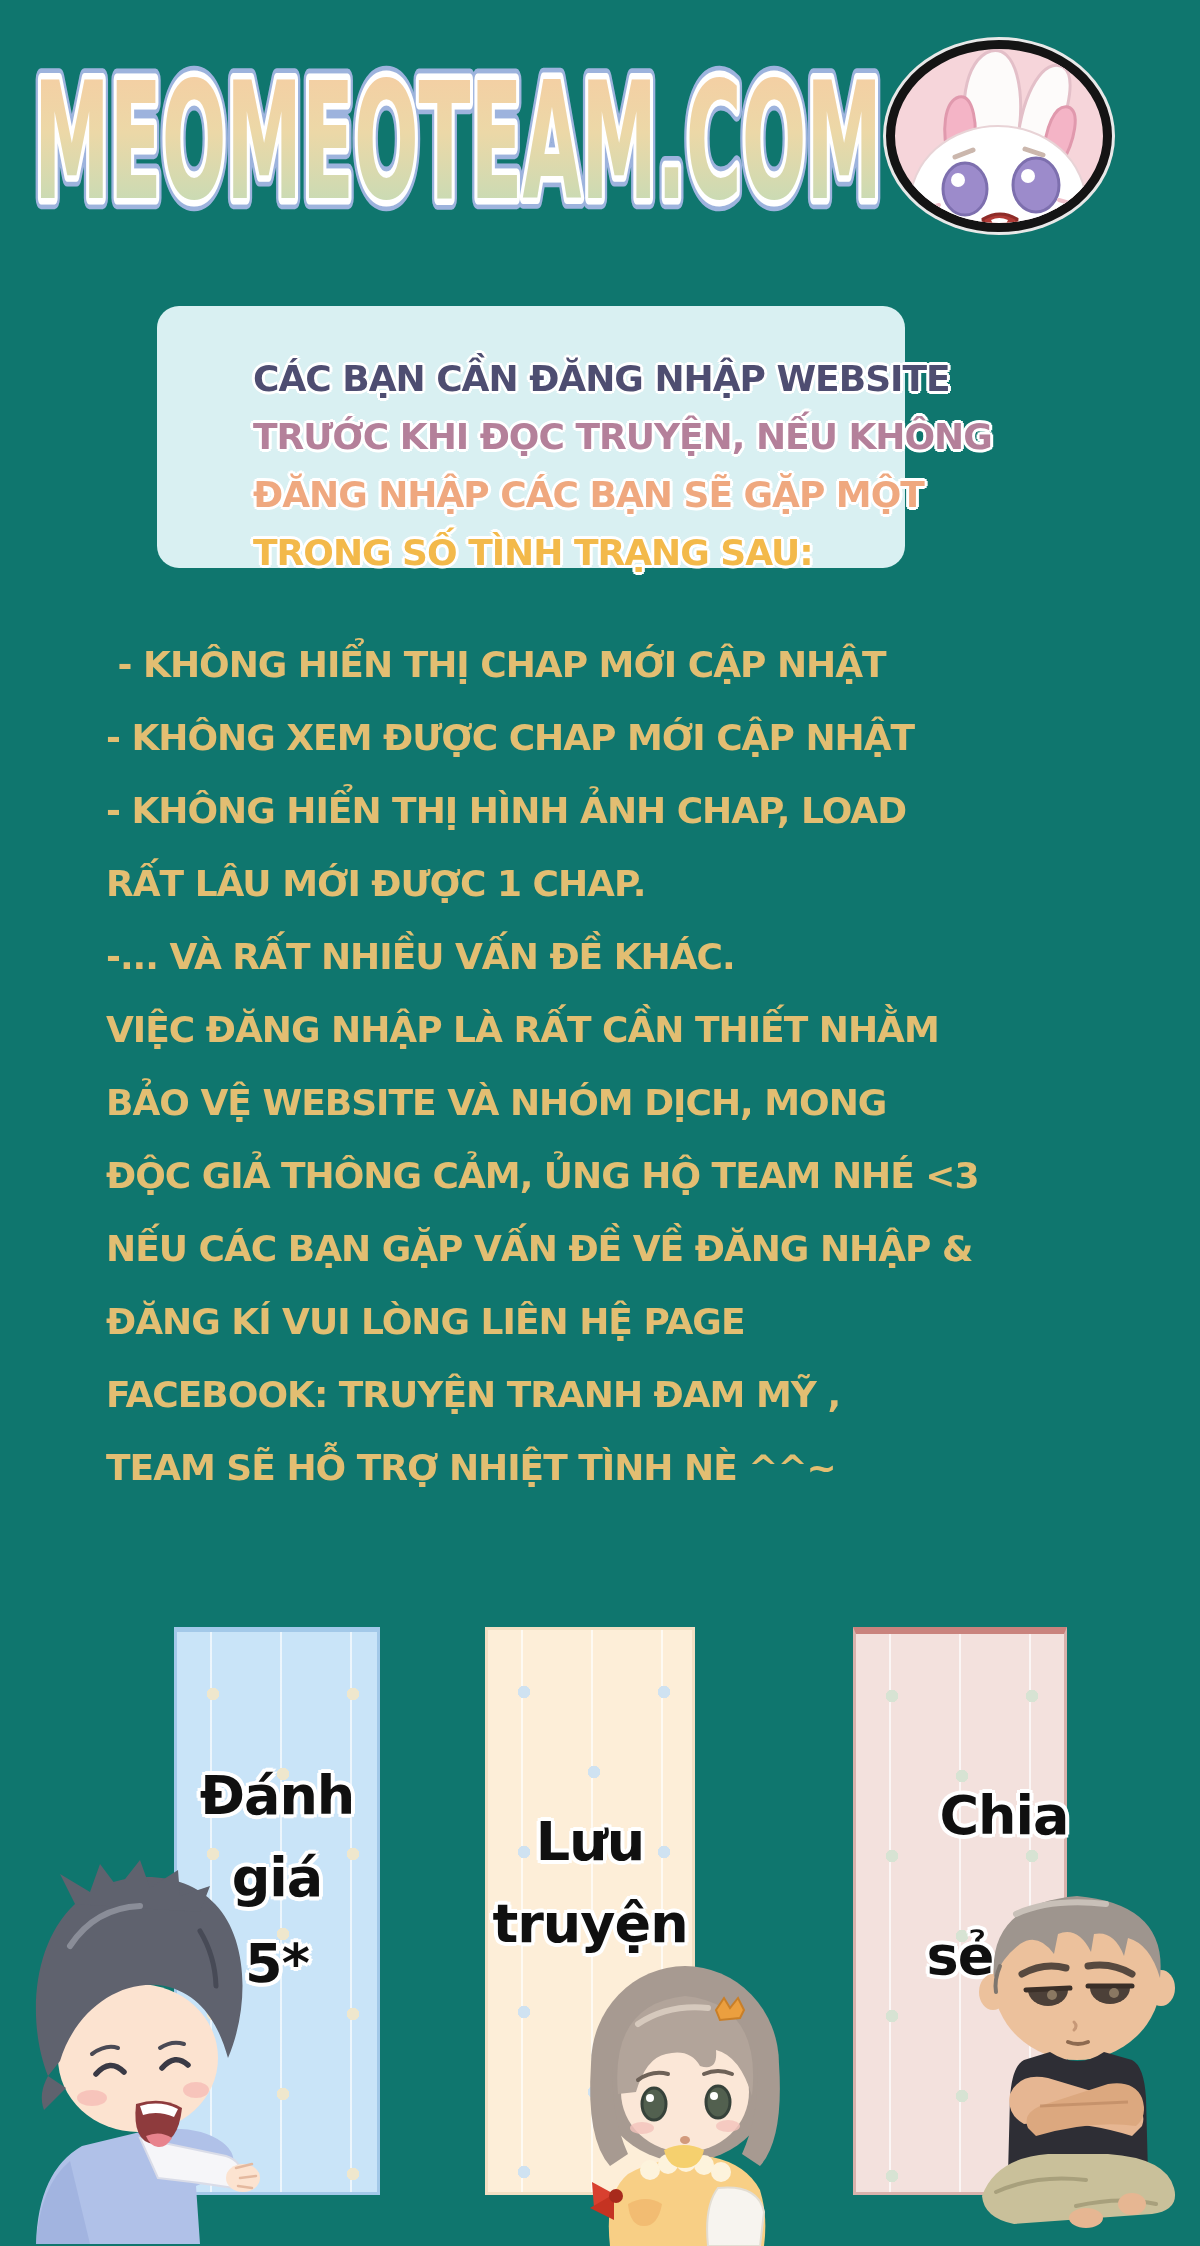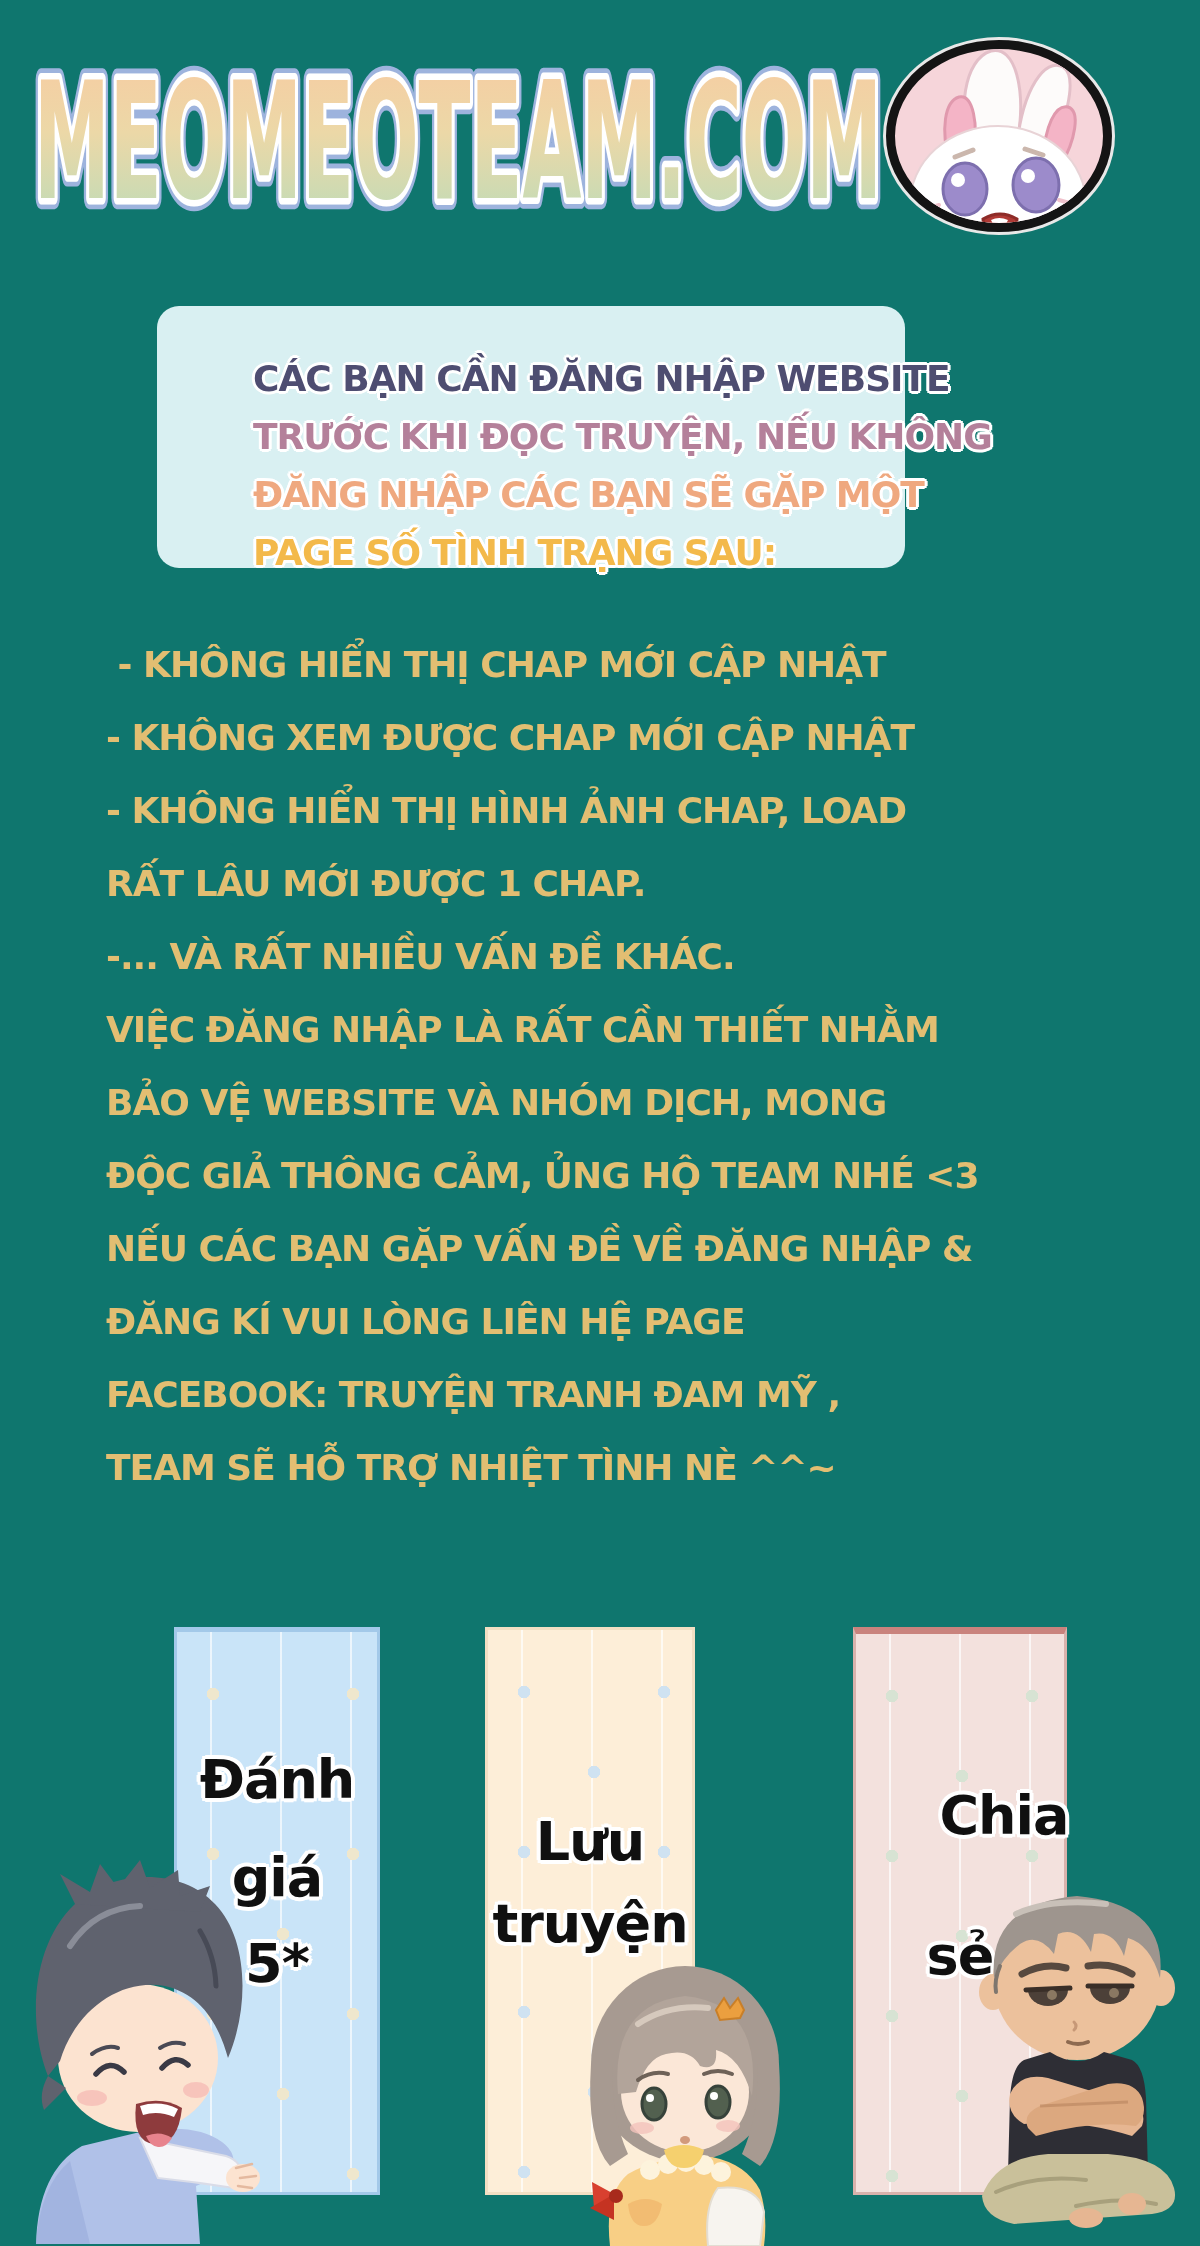--- a/index.html
+++ b/index.html
@@ -108,40 +108,40 @@
 
       <path d="M88,170 q17,-10 34,0 q-2,26 -17,26 q-15,0 -17,-26 z" fill="#b03a35" stroke="#8e2c28" stroke-width="3"></path>
       <path d="M96,171 q8,-4 17,0 l-3,6 q-6,-3 -11,0 z" fill="#ffffff"></path>
     </svg>
   </div>
 
   <div class="notice">
     <div class="notice-line ow nc0">CÁC BẠN CẦN ĐĂNG NHẬP WEBSITE</div>
     <div class="notice-line ow nc1">TRƯỚC KHI ĐỌC TRUYỆN, NẾU KHÔNG</div>
     <div class="notice-line ow nc2">ĐĂNG NHẬP CÁC BẠN SẼ GẶP MỘT</div>
-    <div class="notice-line ow nc3">PAGE SỐ TÌNH TRẠNG SAU:</div>
+    <div class="notice-line ow nc3">TRONG SỐ TÌNH TRẠNG SAU:</div>
   </div>
 
   <div class="body-text">
     <div class="body-line"> - KHÔNG HIỂN THỊ CHAP MỚI CẬP NHẬT</div>
     <div class="body-line">- KHÔNG XEM ĐƯỢC CHAP MỚI CẬP NHẬT</div>
     <div class="body-line">- KHÔNG HIỂN THỊ HÌNH ẢNH CHAP, LOAD</div>
     <div class="body-line">RẤT LÂU MỚI ĐƯỢC 1 CHAP.</div>
     <div class="body-line">-... VÀ RẤT NHIỀU VẤN ĐỀ KHÁC.</div>
     <div class="body-line">VIỆC ĐĂNG NHẬP LÀ RẤT CẦN THIẾT NHẰM</div>
     <div class="body-line">BẢO VỆ WEBSITE VÀ NHÓM DỊCH, MONG</div>
     <div class="body-line">ĐỘC GIẢ THÔNG CẢM, ỦNG HỘ TEAM NHÉ &lt;3</div>
     <div class="body-line">NẾU CÁC BẠN GẶP VẤN ĐỀ VỀ ĐĂNG NHẬP &amp;</div>
     <div class="body-line">ĐĂNG KÍ VUI LÒNG LIÊN HỆ PAGE</div>
     <div class="body-line">FACEBOOK: TRUYỆN TRANH ĐAM MỸ ,</div>
     <div class="body-line">TEAM SẼ HỖ TRỢ NHIỆT TÌNH NÈ ^^~</div>
   </div>
 
   <div class="card card-rate">
-    <div class="card-line" style="top:116px;text-align:center;">Đánh</div>
+    <div class="card-line" style="top:132px;text-align:center;">Đánh</div>
     <div class="card-line" style="top:214px;">giá</div>
     <div class="card-line" style="top:300px;">5*</div>
   </div>
   <div class="card card-save">
     <div class="card-line" style="top:180px;">Lưu</div>
     <div class="card-line" style="top:262px;">truyện</div>
   </div>
   <div class="card card-share">
     <div class="card-line" style="top:150px;margin-left:44px;">Chia</div>
     <div class="card-line" style="top:290px;">sẻ</div>

